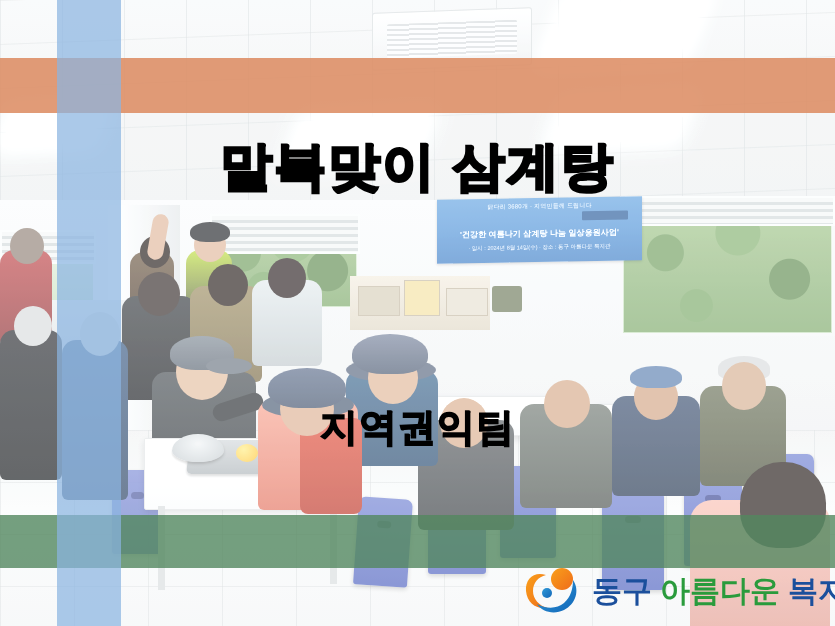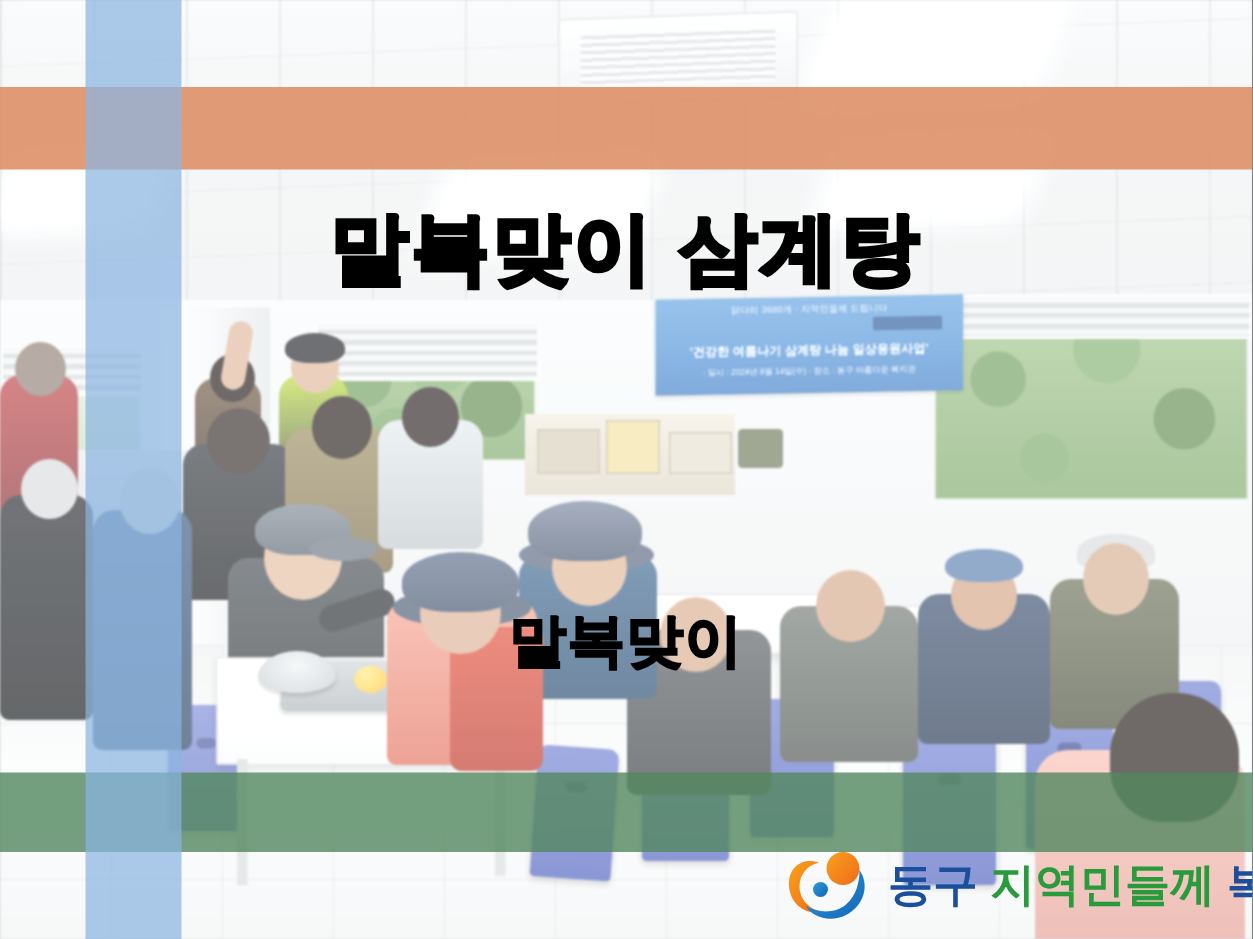--- a/index.html
+++ b/index.html
@@ -486,21 +486,21 @@
   </div>
 
   <div class="band-orange" style="background: rgba(220, 138, 97, 0.86);"></div>
   <div class="band-green" style="background: rgba(82, 135, 95, 0.8);"></div>
   <div class="band-blue" style="background: rgba(138, 180, 224, 0.72);"></div>
 
   <div class="title-wrap">
     <div class="title-line l1">말복맞이 삼계탕</div>
   </div>
 
-  <div class="subtitle">말복맞이</div>
+  <div class="subtitle">지역권익팀</div>
 
   <div class="logo">
     <svg class="logo-mark" viewBox="0 0 58 50">
       <defs>
         <linearGradient id="gOr" x1="0" y1="0" x2="1" y2="1">
           <stop offset="0%" stop-color="#f9a01b"></stop>
           <stop offset="100%" stop-color="#ef6c1a"></stop>
         </linearGradient>
         <linearGradient id="gBl" x1="0" y1="0" x2="1" y2="1">
           <stop offset="0%" stop-color="#2f9ad8"></stop>
@@ -510,17 +510,17 @@
 
       <path d="M22 9 C10 5 1 13 2 25 C3 37 13 44 24 42 C15 40 9 33 9 25 C9 17 14 11 22 9 Z" fill="url(#gOr)"></path>
 
       <circle cx="38" cy="13" r="11" fill="url(#gOr)"></circle>
 
       <path d="M49 14 C56 24 52 38 40 44 C30 49 18 46 13 38 C22 43 33 43 40 37 C47 31 49 22 49 14 Z" fill="url(#gBl)"></path>
 
       <circle cx="23" cy="27" r="5" fill="url(#gBl)"></circle>
     </svg>
     <div class="logo-text">
-      <span class="w1" style="color: rgb(27, 79, 156);">동구</span><span class="w2" style="color: rgb(42, 155, 60);">지역민들께</span><span class="w3" style="color: rgb(27, 79, 156);">복지관</span>
+      <span class="w1" style="color: rgb(27, 79, 156);">동구</span><span class="w2" style="color: rgb(42, 155, 60);">아름다운</span><span class="w3" style="color: rgb(27, 79, 156);">복지관</span>
     </div>
   </div>
 
 </div>
 
 </body></html>

